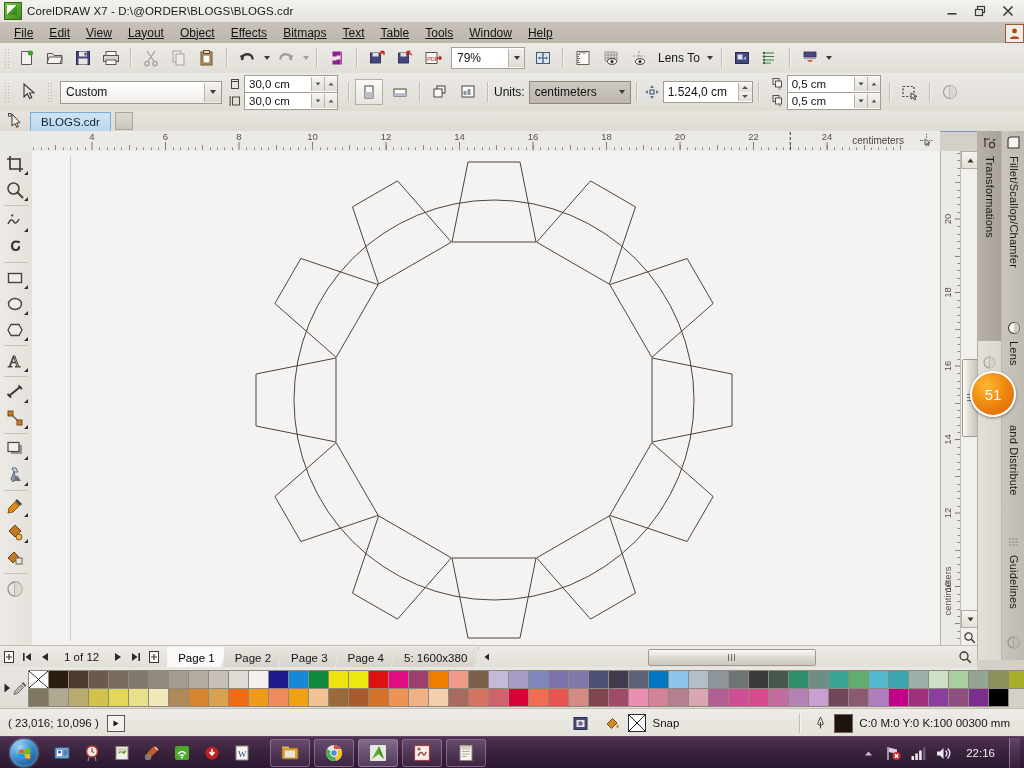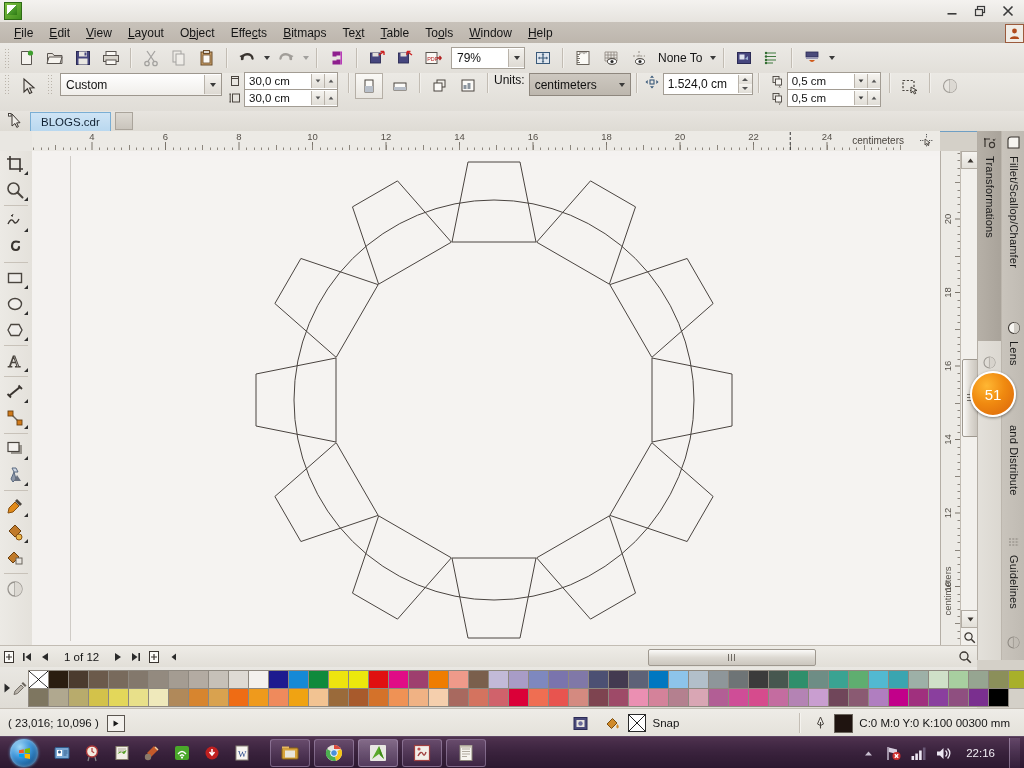--- a/index.html
+++ b/index.html
@@ -38,21 +38,21 @@
   .win-btn.close { font-size: 15px; }
 
   
   .menubar {
     position: absolute; top: 22px; left: 0; width: 1024px; height: 21px;
     background: linear-gradient(to bottom,#c8c2ba 0%, #bdb6ad 100%);
     border-bottom: 1px solid #a9a299;
     display: flex; align-items: center; padding-left: 6px;
   }
   .menu-item {
-    padding: 2px 8px; font-size: 12px; color: #151515; cursor: default;
+    padding: 2px 8px; font-size: 12px; color: #151515; cursor: default; text-decoration: underline;
   }
   .menu-item u { text-decoration: underline; }
   .user-badge {
     position: absolute; right: 6px; top: 2px; width: 17px; height: 17px;
     background: #f0ece6; border: 1px solid #9b5a3c; display:flex;align-items:center;justify-content:center;
   }
   .user-badge svg { display:block; }
 
   
   .toolbar1 {
@@ -80,21 +80,21 @@
     width: 15px; height: 18px; display: flex; align-items: center; justify-content: center;
     background: linear-gradient(to bottom,#f3f1ed,#dedad3); border-left: 1px solid #b9b3aa;
   }
   .snapto { font-size: 12px; color: #161616; padding: 0 5px; cursor: default; }
 
   
   .toolbar2 {
     position: absolute; top: 73px; left: 0; width: 1024px; height: 38px;
     background: linear-gradient(to bottom,#ebe9e4 0%, #e0ddd7 100%);
     border-bottom: 1px solid #bdb7ae;
-    display: flex; 
+    display: flex; align-items: center;
   }
   .pick-tool {
     width: 26px; height: 26px; margin-left: 2px; display:flex;align-items:center;justify-content:center;
     border: 1px solid transparent;
   }
   .pagesize-combo {
     display: flex; align-items: center; height: 21px; width: 160px;
     background: linear-gradient(to bottom,#ffffff,#f0eeea); border: 1px solid #9d978e; margin-left: 4px;
   }
   .pagesize-combo .val { flex:1; padding-left:5px; font-size:12px; color:#111; }
@@ -341,20 +341,21 @@
   .show-desktop { width: 10px; height: 30px; border-left: 1px solid rgba(210,190,220,.45);
     background: linear-gradient(to bottom, rgba(150,120,165,.3), rgba(70,45,80,.3)); }
 </style>
 </head>
 <body>
 
 <div id="app">
 
   <div class="titlebar">
     <div class="title-icon"></div>
+    <span class="title-text">CorelDRAW X7 - D:\@ORDER\BLOGS\BLOGS.cdr</span>
     <div class="win-btns">
       <div class="win-btn">
         <svg width="12" height="12" viewBox="0 0 12 12">
             <rect x="1.5" y="8" width="9" height="1.6" fill="#3a3a3a"></rect>
           </svg>
       </div>
       <div class="win-btn">
         <svg width="12" height="12" viewBox="0 0 12 12">
           <rect x="3.5" y="1.5" width="7" height="6" fill="none" stroke="#3a3a3a" stroke-width="1.2"></rect>
           <rect x="1.5" y="4.5" width="7" height="6" fill="#e9e6e1" stroke="#3a3a3a" stroke-width="1.2"></rect>
@@ -533,21 +534,21 @@
       </svg>
     </div>
     <div class="tb-btn">
       <svg width="18" height="18" viewBox="0 0 18 18">
         <path d="M9 2 v11 M3 7 h12" stroke="#8a847c" stroke-width=".9" stroke-dasharray="2 1.6"></path>
         <ellipse cx="10" cy="12.5" rx="4.5" ry="2.8" fill="#fff" stroke="#3a3530" stroke-width="1"></ellipse>
         <circle cx="10" cy="12.5" r="1.6" fill="#2a2a2a"></circle>
       </svg>
     </div>
 
-    <div class="snapto">None To</div>
+    <div class="snapto">Lens To</div>
     <div class="tb-caret">
         <div class="caret"></div>
       </div>
 
     <div class="tb-sep"></div>
 
     <div class="tb-btn">
       <svg width="18" height="18" viewBox="0 0 18 18">
         <rect x="2.5" y="3.5" width="13" height="11" fill="#46467e" stroke="#2b2b55" stroke-width="1"></rect>
         <rect x="4.5" y="5.5" width="5" height="5" fill="#dfe4ef"></rect>
@@ -1266,20 +1267,37 @@
         <path d="M2 2 L2 10 L7.5 6 Z" fill="#2a2a2a"></path>
       </svg>
     </div>
     <div class="pn-btn">
       <svg width="14" height="14" viewBox="0 0 14 14">
         <rect x="2.5" y="1.5" width="9" height="11" fill="#fbfaf7" stroke="#3a3530" stroke-width="1"></rect>
         <path d="M7 4 v6 M4 7 h6" stroke="#3a3530" stroke-width="1.2"></path>
       </svg>
     </div>
 
+    <div class="pn-tabs">
+      <div class="pn-tab active">
+          <span>Page 1</span>
+        </div>
+      <div class="pn-tab">
+          <span>Page 2</span>
+        </div>
+      <div class="pn-tab">
+          <span>Page 3</span>
+        </div>
+      <div class="pn-tab">
+          <span>Page 4</span>
+        </div>
+      <div class="pn-tab" style="overflow:hidden;max-width:68px">
+          <span>5: 1600x380</span>
+        </div>
+    </div>
 
     <div class="pn-scroll-btn" style="margin-left:4px">
       <svg width="10" height="10" viewBox="0 0 10 10">
           <path d="M7 1.5 L7 8.5 L2.5 5 Z" fill="#2a2a2a"></path>
         </svg>
     </div>
 
     <div class="h-scroll-track">
         <div class="hs-grip"></div>
       </div>

